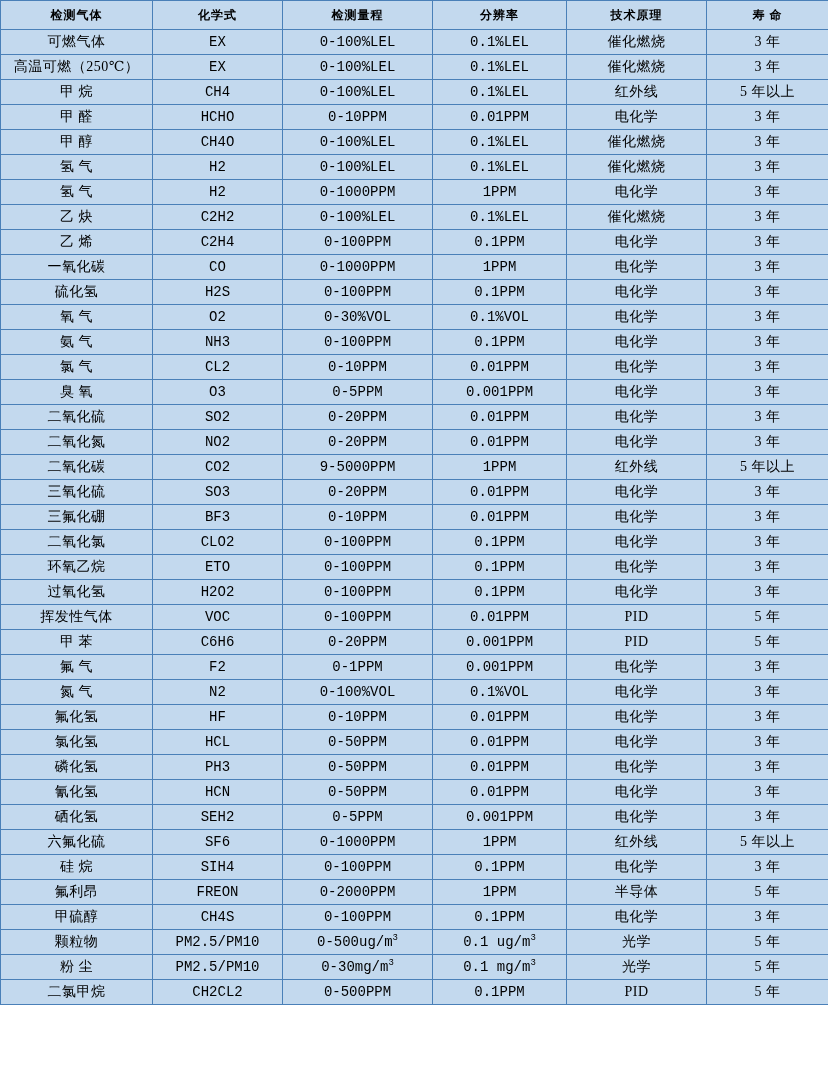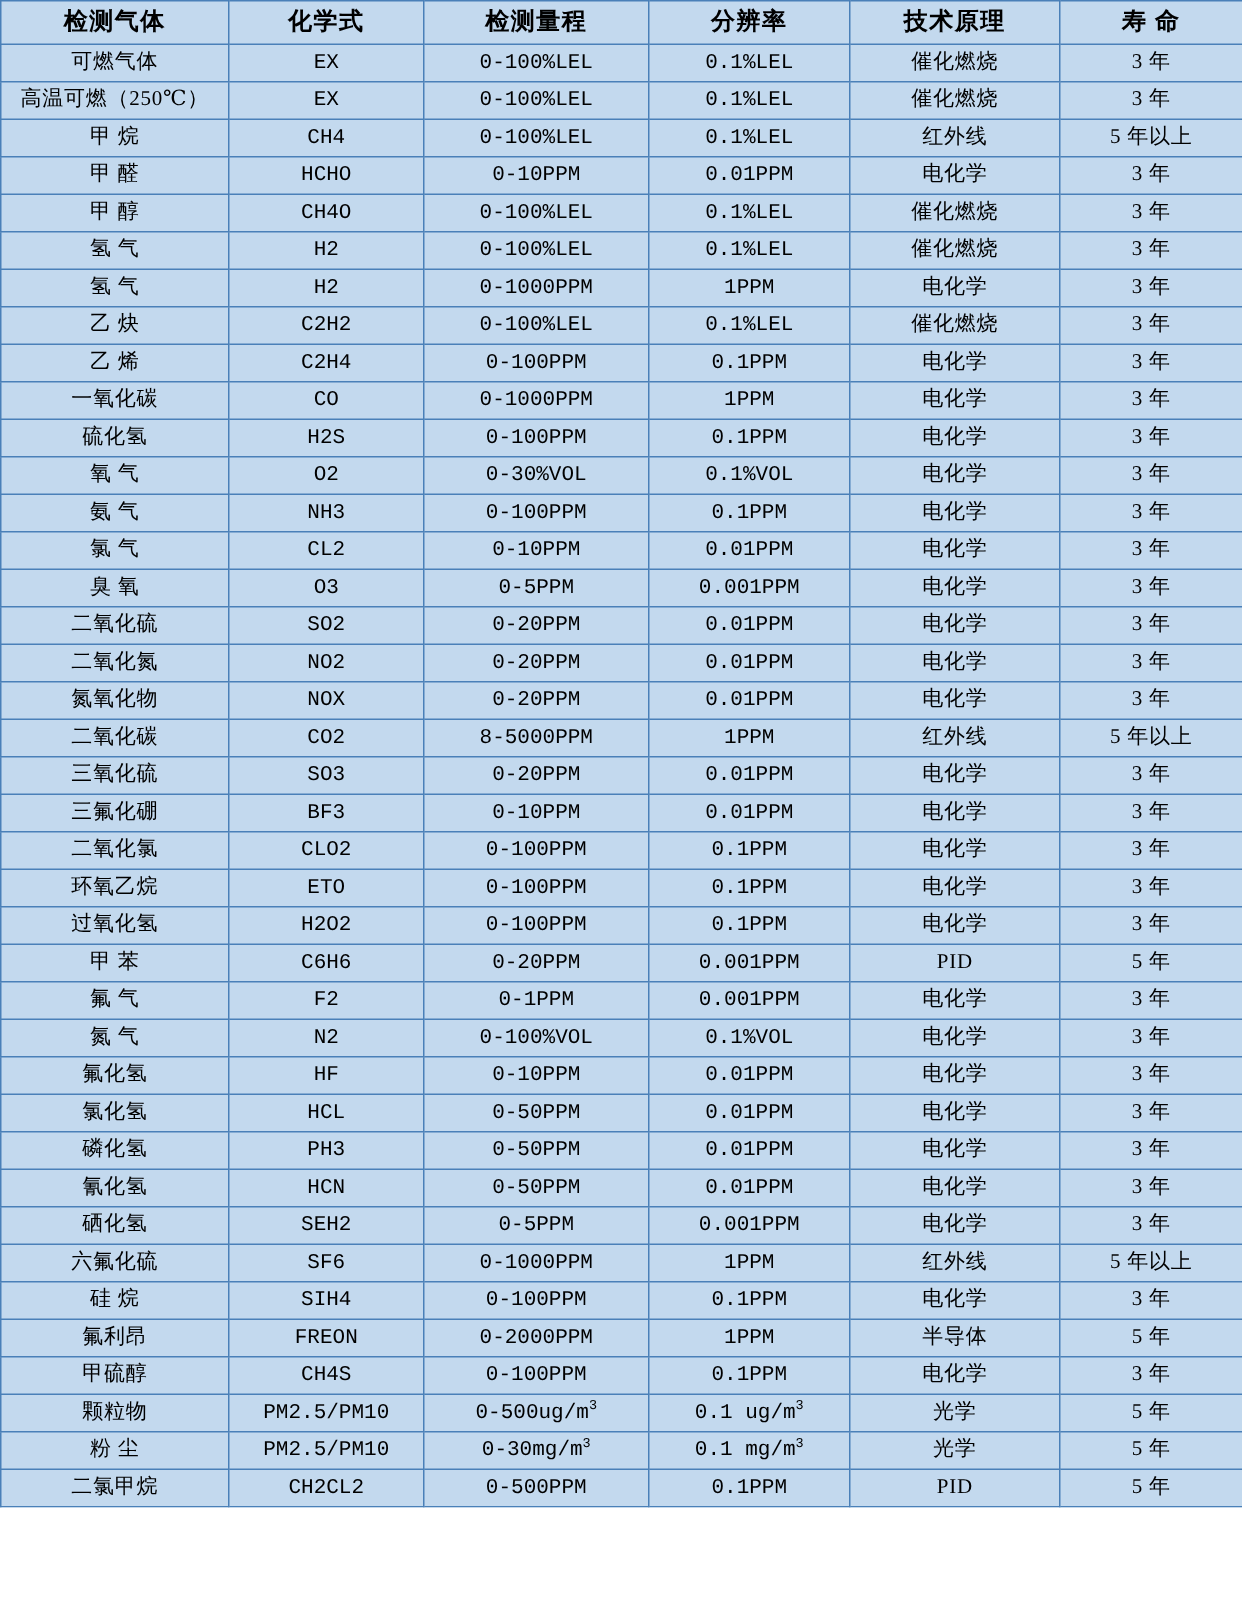--- a/index.html
+++ b/index.html
@@ -39,21 +39,21 @@
     line-height: 22px;
     color: #000000;
     background: #c3d9ee;
     white-space: nowrap;
     overflow: hidden;
   }
   table.gas-table thead th {
     height: 28px;
     line-height: 26px;
     font-weight: bold;
-    font-size: 16px;
+    font-size: 12px;
     letter-spacing: 1px;
   }
   table.gas-table tbody td {
     font-size: 14px;
     font-weight: normal;
   }
   td.col-name {
     font-size: 15px;
     letter-spacing: 0.5px;
   }
@@ -229,31 +229,23 @@
         </tr>
         <tr>
           <td class="col-name">二氧化氮</td>
           <td class="col-formula">NO2</td>
           <td class="col-range">0-20PPM</td>
           <td class="col-res">0.01PPM</td>
           <td class="col-tech">电化学</td>
           <td class="col-life">3 年</td>
         </tr>
         <tr>
-          <td class="col-name">氮氧化物</td>
-          <td class="col-formula">NOX</td>
-          <td class="col-range">0-20PPM</td>
-          <td class="col-res">0.01PPM</td>
-          <td class="col-tech">电化学</td>
-          <td class="col-life">3 年</td>
-        </tr>
-        <tr>
           <td class="col-name">二氧化碳</td>
           <td class="col-formula">CO2</td>
-          <td class="col-range">8-5000PPM</td>
+          <td class="col-range">9-5000PPM</td>
           <td class="col-res">1PPM</td>
           <td class="col-tech">红外线</td>
           <td class="col-life">5 年以上</td>
         </tr>
         <tr>
           <td class="col-name">三氧化硫</td>
           <td class="col-formula">SO3</td>
           <td class="col-range">0-20PPM</td>
           <td class="col-res">0.01PPM</td>
           <td class="col-tech">电化学</td>
@@ -283,20 +275,28 @@
           <td class="col-tech">电化学</td>
           <td class="col-life">3 年</td>
         </tr>
         <tr>
           <td class="col-name">过氧化氢</td>
           <td class="col-formula">H2O2</td>
           <td class="col-range">0-100PPM</td>
           <td class="col-res">0.1PPM</td>
           <td class="col-tech">电化学</td>
           <td class="col-life">3 年</td>
+        </tr>
+        <tr>
+          <td class="col-name">挥发性气体</td>
+          <td class="col-formula">VOC</td>
+          <td class="col-range">0-100PPM</td>
+          <td class="col-res">0.01PPM</td>
+          <td class="col-tech">PID</td>
+          <td class="col-life">5 年</td>
         </tr>
         <tr>
           <td class="col-name">甲 苯</td>
           <td class="col-formula">C6H6</td>
           <td class="col-range">0-20PPM</td>
           <td class="col-res">0.001PPM</td>
           <td class="col-tech">PID</td>
           <td class="col-life">5 年</td>
         </tr>
         <tr>

